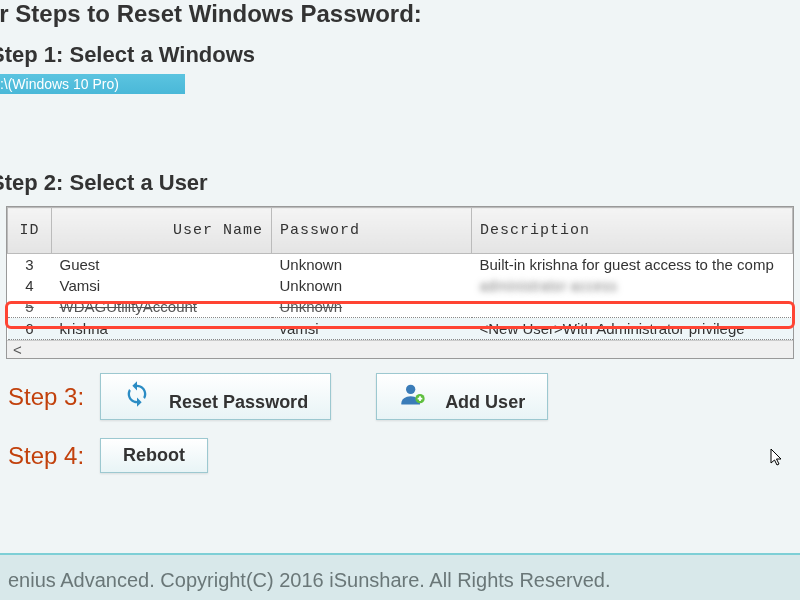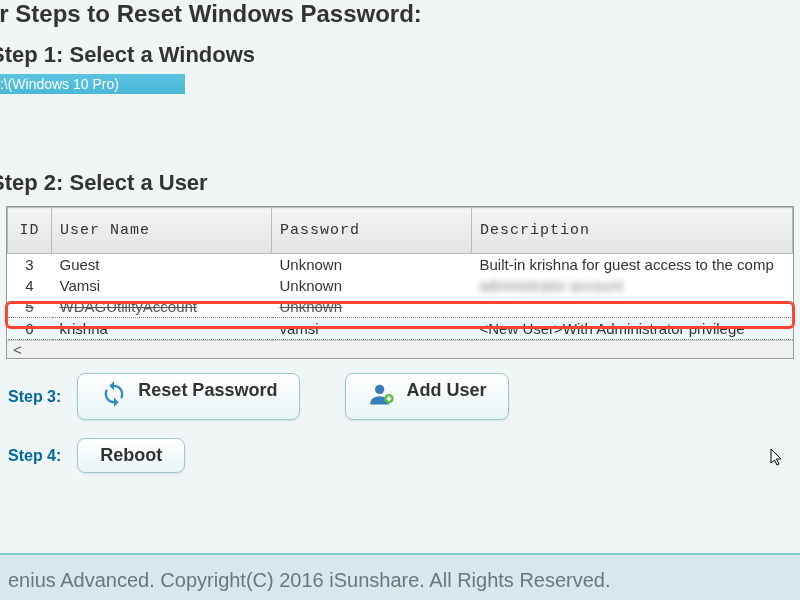--- a/index.html
+++ b/index.html
@@ -56,21 +56,21 @@
       background: linear-gradient(#f4f4f4, #e4e4e4);
       border: 1px solid #bbb;
       padding: 14px 8px;
       font-weight: normal;
       font-family: "Courier New", monospace;
       color: #333;
       text-align: left;
       letter-spacing: 1px;
     }
     thead th:first-child { width: 44px; text-align: center; }
-    thead th:nth-child(2) { width: 220px; }
+    thead th:nth-child(2) { width: 220px; text-align: right; }
     thead th:nth-child(3) { width: 200px; margin-top: 20px; }
     tbody td {
       padding: 2px 8px;
       color: #333;
       font-size: 15px;
       white-space: nowrap;
     }
     tbody td:first-child { text-align: center; }
     .blurred td:nth-child(4) {
       color: transparent;
@@ -90,32 +90,32 @@
       font-size: 15px;
       background: #f0f0f0;
     }
     .step-row {
       display: flex;
       align-items: center;
       gap: 16px;
       padding: 14px 8px 4px 8px;
     }
     .step-label {
-      font-size: 16px;
-      font-weight: bold;
-      color: #0369a1;
+      font-size: 24px;
+      font-weight: normal;
+      color: #c2410c;
     }
     .btn {
       display: inline-flex;
-      align-items: flex-start;
-      gap: 10px;
+      align-items: flex-end;
+      gap: 18px;
       padding: 6px 22px;
       background: linear-gradient(#ffffff, #e8f4f6);
       border: 1px solid #9cc8d0;
-      border-radius: 8px;
+      border-radius: 0;
       font-size: 18px;
       font-weight: bold;
       color: #333;
       cursor: pointer;
       box-shadow: 0 1px 2px rgba(0,0,0,0.1);
     }
     .btn svg { width: 28px; height: 28px; }
     .footer {
       padding: 14px 8px;
       font-size: 20px;
@@ -161,21 +161,21 @@
         <tr>
           <td>3</td>
           <td>Guest</td>
           <td>Unknown</td>
           <td>Built-in krishna for guest access to the comp</td>
         </tr>
         <tr class="blurred">
           <td>4</td>
           <td>Vamsi</td>
           <td>Unknown</td>
-          <td>administrator account</td>
+          <td>administrator access</td>
         </tr>
         <tr class="strike">
           <td>5</td>
           <td>WDAGUtilityAccount</td>
           <td>Unknown</td>
           <td></td>
         </tr>
         <tr class="selected-row">
           <td>6</td>
           <td>krishna</td>

